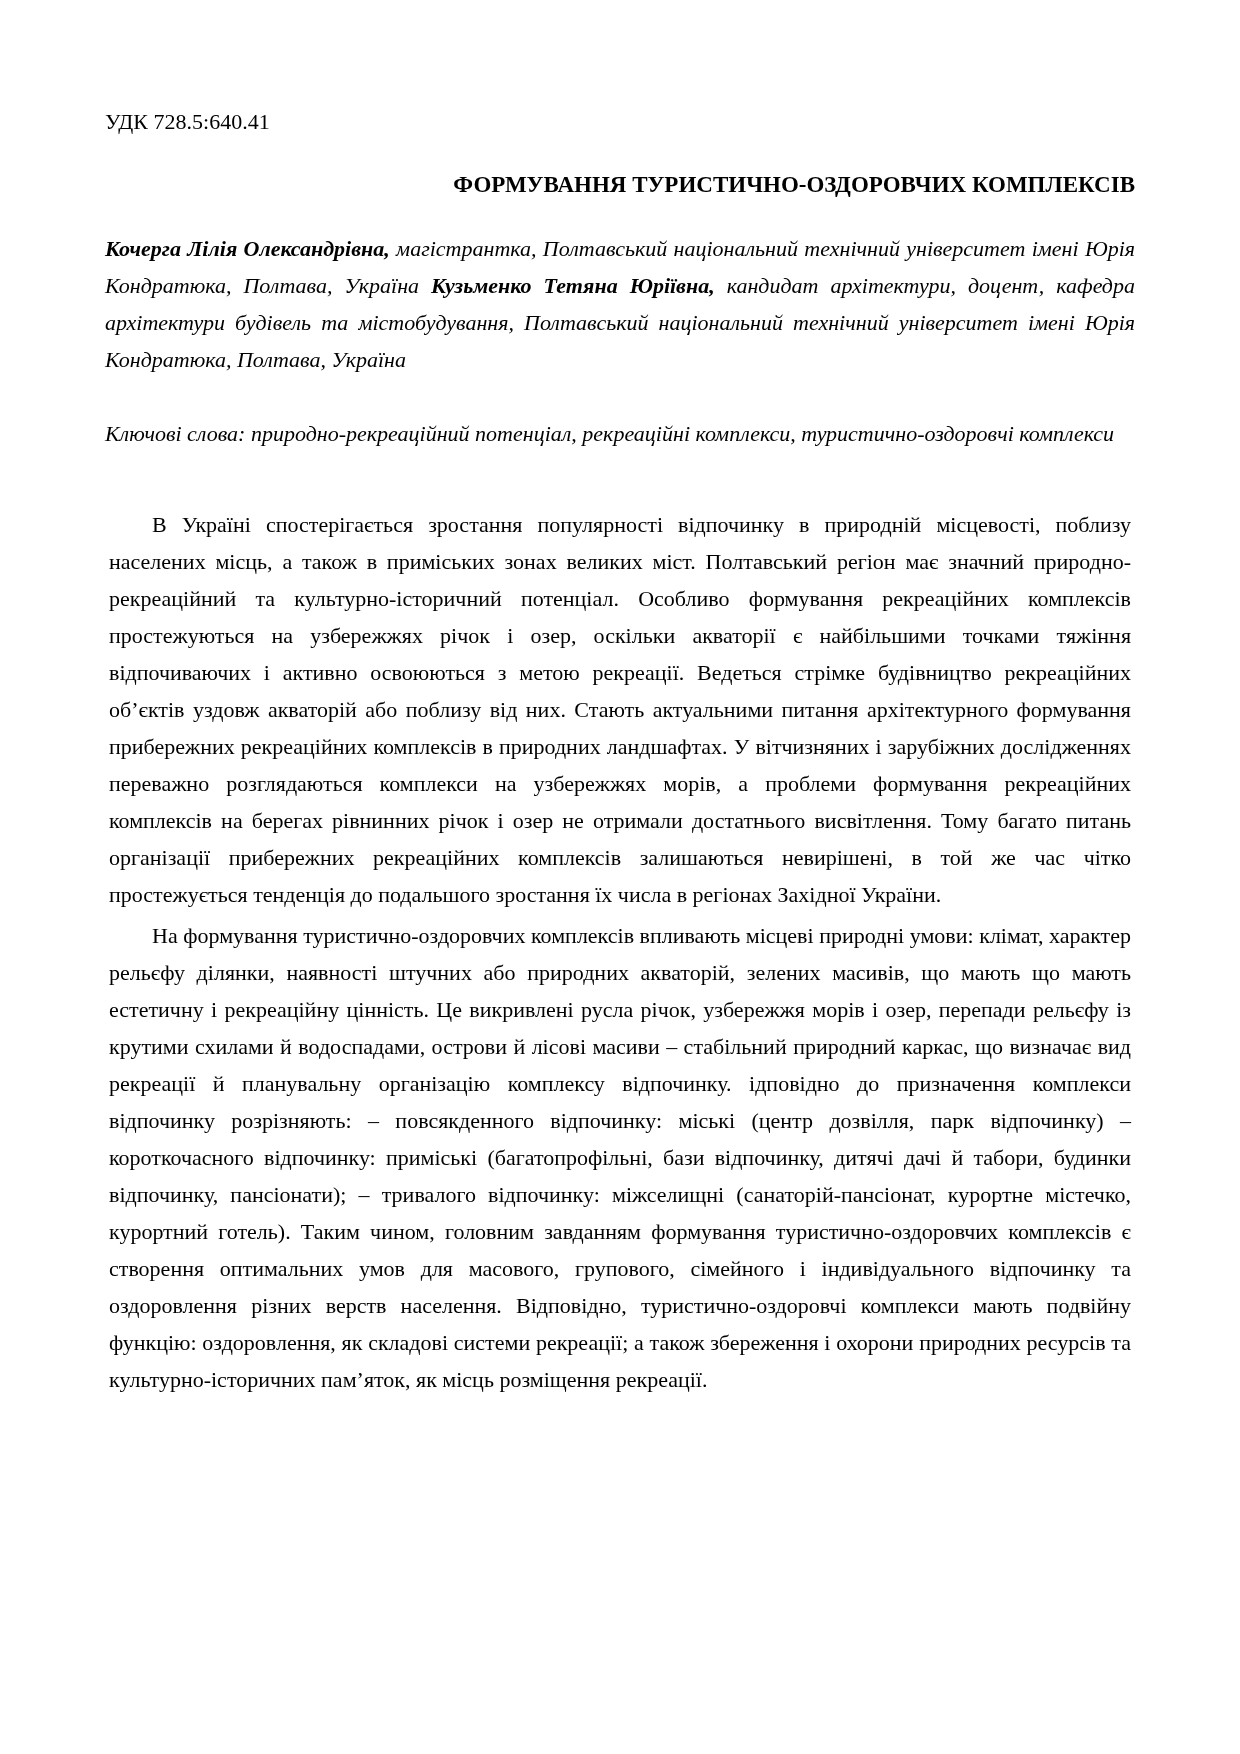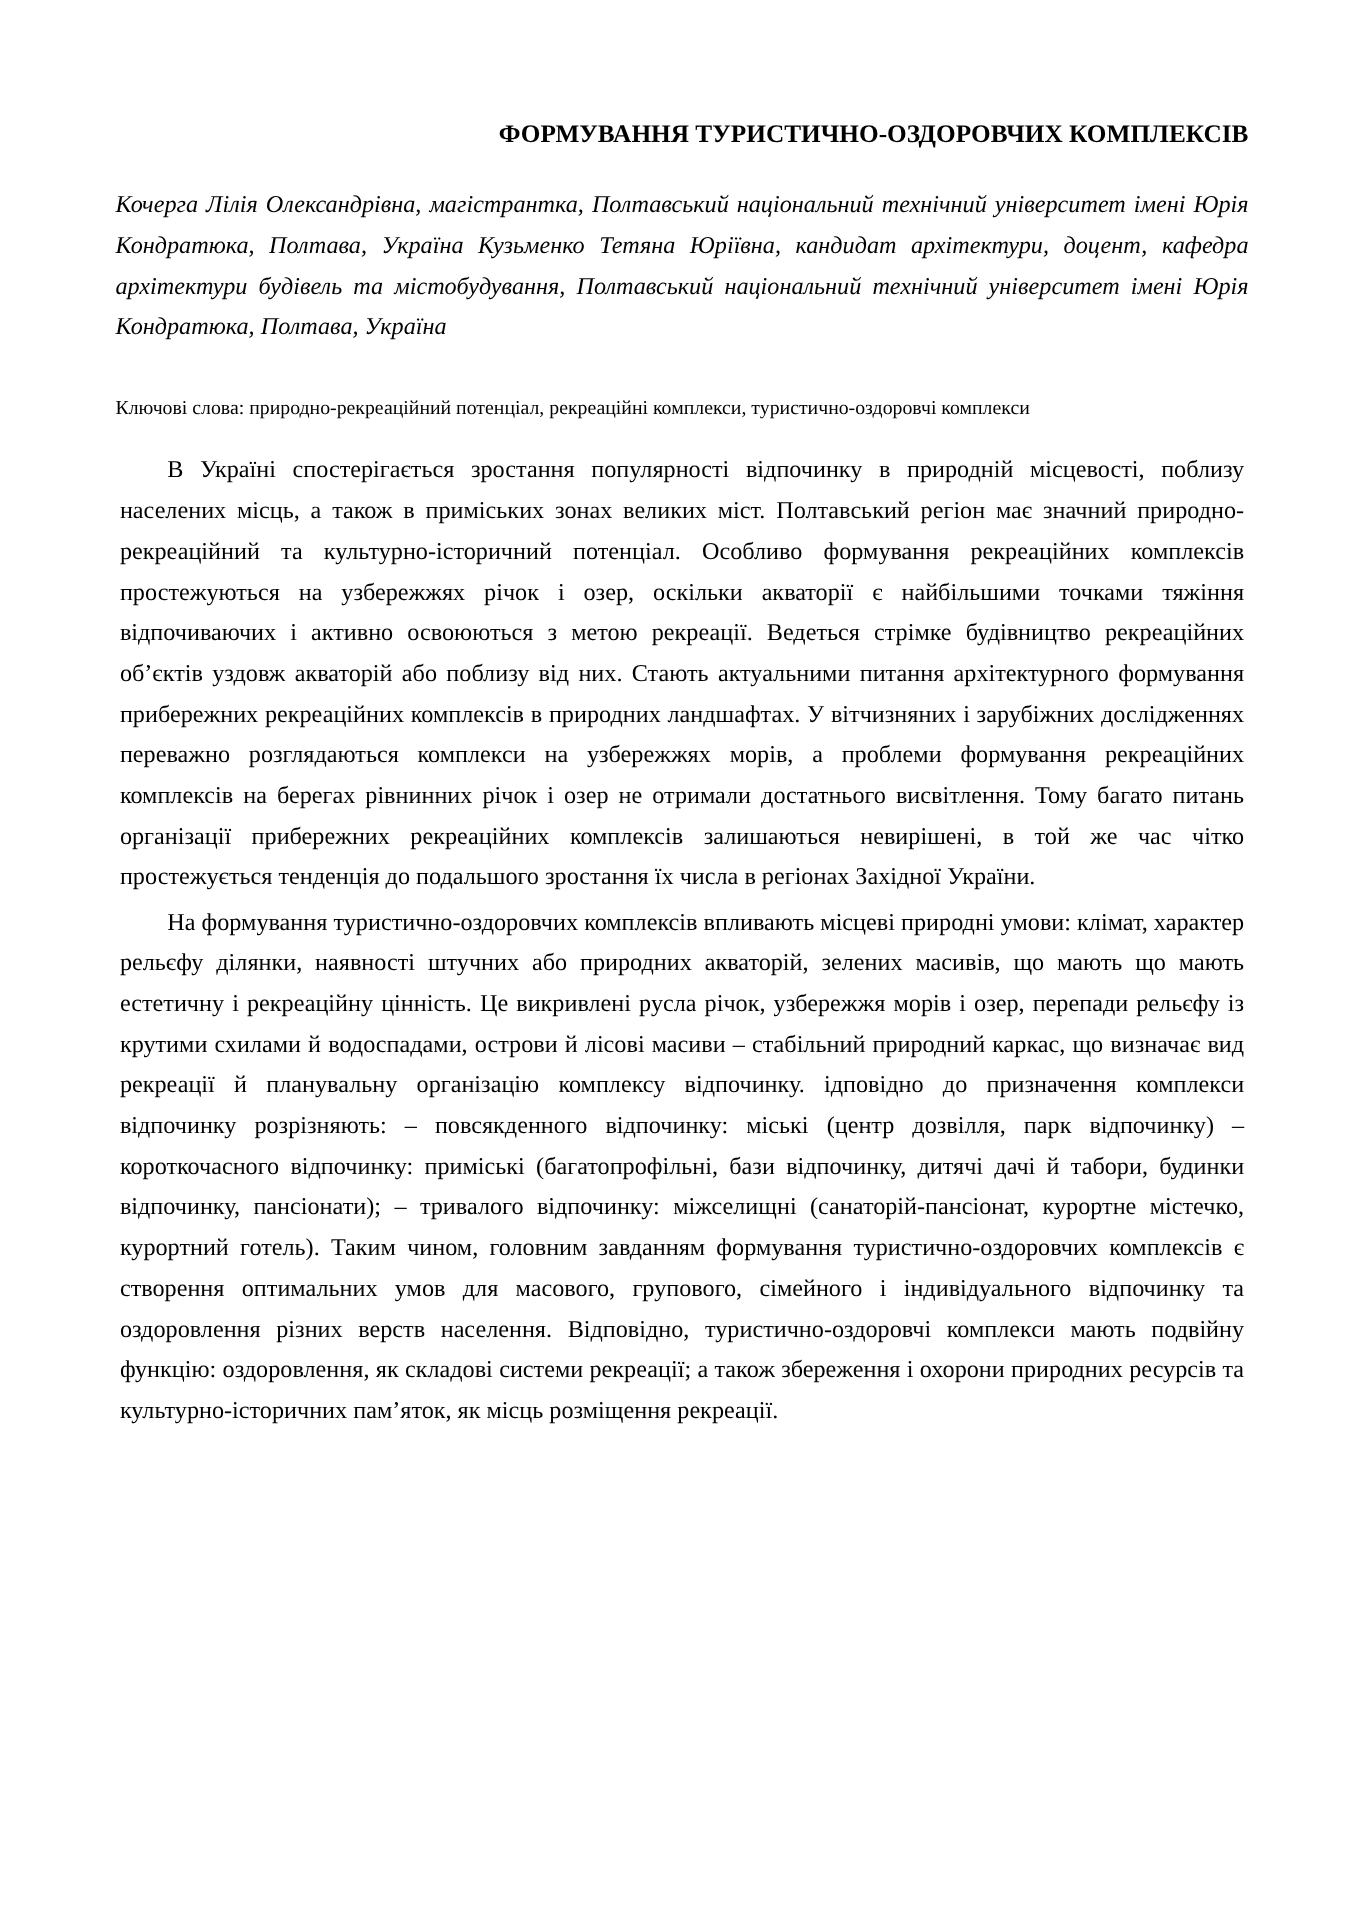--- a/index.html
+++ b/index.html
@@ -34,41 +34,43 @@
     margin: 0 0 27px 0;
   }
   .authors {
     font-size: 22px;
     font-style: italic;
     text-align: justify;
     line-height: 37px;
     margin: 0 0 37px 0;
   }
   .authors .author-name {
-    font-weight: normal;
+    font-weight: bold;
   }
   .keywords {
-    font-size: 18px;
+    font-size: 22px;
+    font-style: italic;
     text-align: justify;
     line-height: 37px;
-    margin: 0 0 19px 0;
+    margin: 0 0 54px 0;
   }
   .body-text p {
     font-size: 22px;
     text-align: justify;
     line-height: 37px;
     text-indent: 43px;
     margin: 4px;
   }
 </style>
 </head>
 <body>
 
 <div class="page">
 
+  <p class="udc">УДК 728.5:640.41</p>
 
   <h1 class="title">ФОРМУВАННЯ ТУРИСТИЧНО-ОЗДОРОВЧИХ КОМПЛЕКСІВ</h1>
 
   <p class="authors"><span class="author-name">Кочерга Лілія Олександрівна,</span><span> магістрантка, Полтавський національний технічний університет імені Юрія Кондратюка, Полтава, Україна </span><span class="author-name">Кузьменко Тетяна Юріївна,</span><span> кандидат архітектури, доцент, кафедра архітектури будівель та містобудування, Полтавський національний технічний університет імені Юрія Кондратюка, Полтава, Україна</span></p>
 
   <p class="keywords">Ключові слова: природно-рекреаційний потенціал, рекреаційні комплекси, туристично-оздоровчі комплекси</p>
 
   <div class="body-text">
     <p>В Україні спостерігається зростання популярності відпочинку в природній місцевості, поблизу населених місць, а також в приміських зонах великих міст. Полтавський регіон має значний природно-рекреаційний та культурно-історичний потенціал. Особливо формування рекреаційних комплексів простежуються на узбережжях річок і озер, оскільки акваторії є найбільшими точками тяжіння відпочиваючих і активно освоюються з метою рекреації. Ведеться стрімке будівництво рекреаційних об’єктів уздовж акваторій або поблизу від них. Стають актуальними питання архітектурного формування прибережних рекреаційних комплексів в природних ландшафтах. У вітчизняних і зарубіжних дослідженнях переважно розглядаються комплекси на узбережжях морів, а проблеми формування рекреаційних комплексів на берегах рівнинних річок і озер не отримали достатнього висвітлення. Тому багато питань організації прибережних рекреаційних комплексів залишаються невирішені, в той же час чітко простежується тенденція до подальшого зростання їх числа в регіонах Західної України.</p>
     <p>На формування туристично-оздоровчих комплексів впливають місцеві природні умови: клімат, характер рельєфу ділянки, наявності штучних або природних акваторій, зелених масивів, що мають що мають естетичну і рекреаційну цінність. Це викривлені русла річок, узбережжя морів і озер, перепади рельєфу із крутими схилами й водоспадами, острови й лісові масиви – стабільний природний каркас, що визначає вид рекреації й планувальну організацію комплексу відпочинку. ідповідно до призначення комплекси відпочинку розрізняють: – повсякденного відпочинку: міські (центр дозвілля, парк відпочинку) – короткочасного відпочинку: приміські (багатопрофільні, бази відпочинку, дитячі дачі й табори, будинки відпочинку, пансіонати); – тривалого відпочинку: міжселищні (санаторій-пансіонат, курортне містечко, курортний готель). Таким чином, головним завданням формування туристично-оздоровчих комплексів є створення оптимальних умов для масового, групового, сімейного і індивідуального відпочинку та оздоровлення різних верств населення. Відповідно, туристично-оздоровчі комплекси мають подвійну функцію: оздоровлення, як складові системи рекреації; а також збереження і охорони природних ресурсів та культурно-історичних пам’яток, як місць розміщення рекреації.</p>

